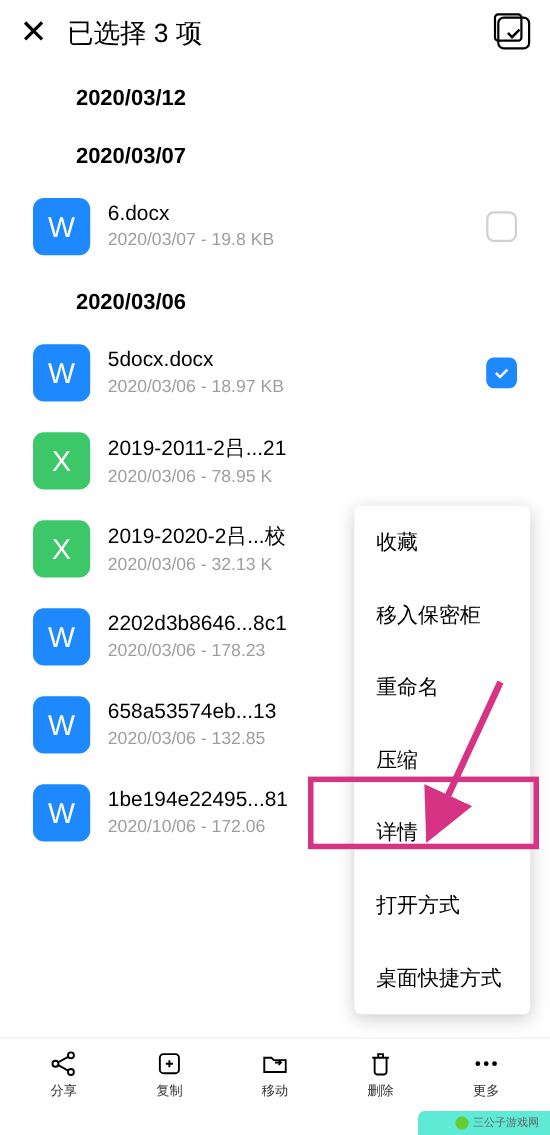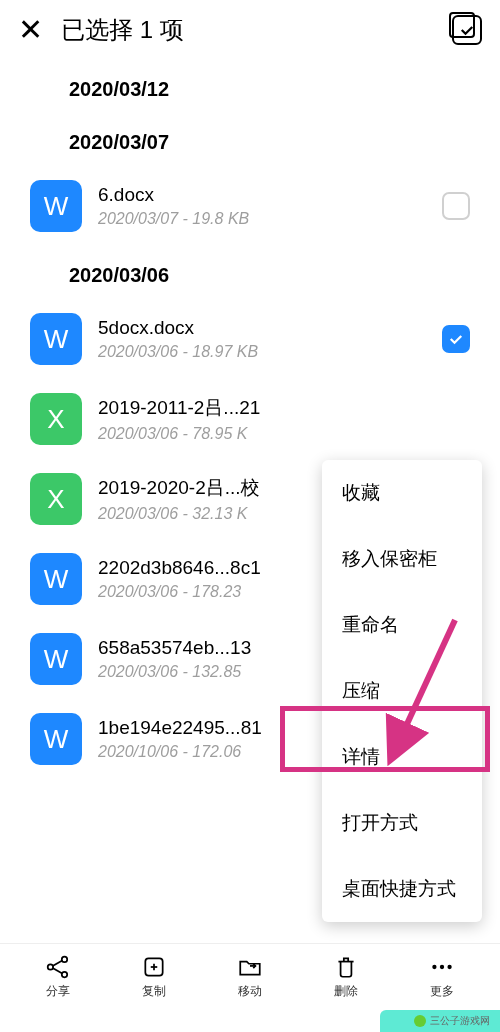--- a/index.html
+++ b/index.html
@@ -92,21 +92,20 @@
       font-size: 19px;
       color: #000;
       margin-bottom: 4px;
       white-space: nowrap;
       overflow: hidden;
       text-overflow: ellipsis;
     }
     .file-meta {
       font-size: 16px;
       color: #9e9e9e;
-      font-style: italic;
     }
     .checkbox {
       width: 28px;
       height: 28px;
       border: 2px solid #d0d0d0;
       border-radius: 7px;
       flex-shrink: 0;
       display: flex;
       align-items: center;
       justify-content: center;
@@ -182,21 +181,21 @@
     }
     .watermark .dot {
       width: 12px; height: 12px; background:#6c3; border-radius:50%; margin-right:4px;
     }
   </style>
 </head>
 <body>
 
 <div class="header">
   <span class="close-x">✕</span>
-  <span class="header-title">已选择 1 项</span>
+  <span class="header-title">已选择 3 项</span>
   <span class="select-all">
     <svg viewBox="0 0 24 24" fill="none" stroke="#000" stroke-width="3">
         <polyline points="5 12 10 17 19 8"></polyline>
       </svg>
   </span>
 </div>
 
 <div class="content" id="content">
     <div class="date-header">2020/03/12</div>
     <div class="date-header">2020/03/07</div>

